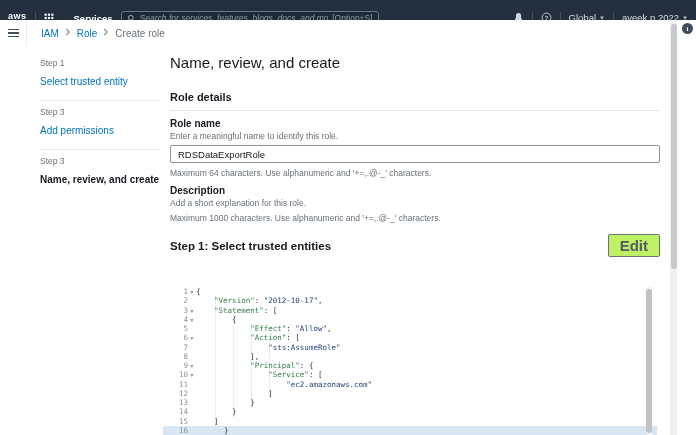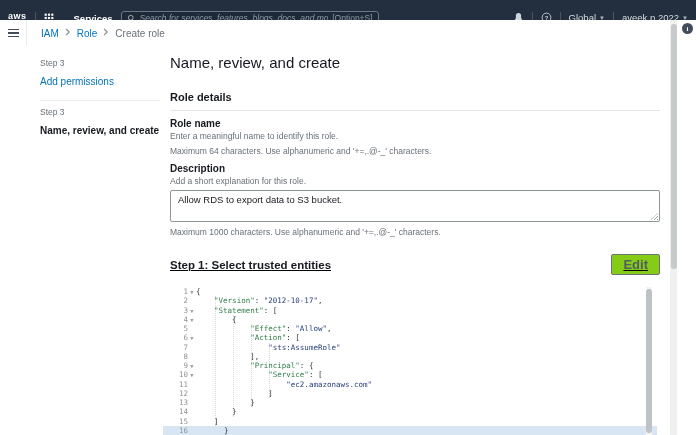--- a/index.html
+++ b/index.html
@@ -57,24 +57,24 @@
   .fld-help{font-size:8.5px; color:#687078; margin-top:2px;}
   .fld-input{display:block; width:100%; height:18px; border:1px solid #8d9697; border-radius:2px;
     padding:0 7px; font-size:9.5px; color:#16191f; margin-top:4px; font-family:"Liberation Sans", sans-serif; outline:none;}
   .fld-constraint{font-size:8.5px; color:#687078; margin-top:5px;}
   .fld-area-wrap{position:relative; margin-top:4px;}
   .fld-area{display:block; width:100%; height:32px; border:1px solid #8d9697; border-radius:2px;
     padding:3px 7px; font-size:9.5px; color:#16191f; resize:none; font-family:"Liberation Sans", sans-serif; outline:none;}
   .resize-handle{position:absolute; right:2px; bottom:2px; width:7px; height:7px;
     background:repeating-linear-gradient(135deg, transparent 0 1.5px, #9aa0a6 1.5px 2.5px);
     clip-path:polygon(100% 0, 100% 100%, 0 100%); cursor:nwse-resize;}
-  .section-row{display:flex; justify-content:space-between; align-items:center; margin-top:17px;text-decoration:underline;}
+  .section-row{display:flex; justify-content:space-between; align-items:center; margin-top:11px;}
   .section-title{font-size:11.5px; font-weight:bold; color:#16191f;}
-  .edit-btn{background:#84cc16; border:1px solid #6b7377; border-radius:2px; color:#545b64;
-    font-size:13px; font-weight:bold; padding:2px 11px; cursor:pointer; font-family:"Liberation Sans", sans-serif;}
+  .edit-btn{background:#bef264; border:1px solid #6b7377; border-radius:2px; color:#545b64;
+    font-size:15px; font-weight:bold; padding:2px 11px; cursor:pointer; font-family:"Liberation Sans", sans-serif;}
 
   
   .editor{position:absolute; left:163px; top:287px; width:494px; height:148px; background:#fff; overflow:hidden;
     font-family:"DejaVu Sans Mono", monospace;}
   .guide{position:absolute; width:0; border-left:1px dotted #d7dbde; z-index:0;}
   .ed-rows{position:relative; z-index:1;}
   .ed-row{display:flex; height:9.25px; line-height:9.3px; font-size:7.5px; white-space:pre; cursor:text;}
   .ed-row.active{background:var(--active-line);gap:28px;}
   .ed-gutter{flex:0 0 33px; display:flex; justify-content:flex-end; color:#8e959b; cursor:pointer;}
   .ed-gutter .fold{width:8px; text-align:center; color:#9aa1a7; font-size:5.5px; line-height:10px;}
@@ -175,45 +175,46 @@
         <svg width="6" height="8" viewBox="0 0 6 8">
             <path d="M1.2 1l3 3-3 3" fill="none" stroke="#879596" stroke-width="1.2"></path>
           </svg>
       </span>
       <span class="crumb-cur">Create role</span>
     </nav>
   </div>
 
   <aside class="steps">
     <div class="step-block">
+      <div class="step-eyebrow">Step 1</div>
+      <a class="step-link">Select trusted entity</a>
+    </div>
+    <div class="step-block">
       <div class="step-eyebrow">Step 3</div>
       <a class="step-link">Add permissions</a>
     </div>
     <div class="step-block">
       <div class="step-eyebrow">Step 3</div>
       <span class="step-current">Name, review, and create</span>
     </div>
   </aside>
 
   <main class="main">
     <h1>Name, review, and create</h1>
 
     <div class="sec-h">Role details</div>
     <hr class="hr">
 
     <div class="fld-label">Role name</div>
     <div class="fld-help">Enter a meaningful name to identify this role.</div>
+    <input class="fld-input" value="RDSDataExportRole" style="">
     <div class="fld-constraint">Maximum 64 characters. Use alphanumeric and '+=,.@-_' characters.</div>
 
     <div class="fld-label">Description</div>
     <div class="fld-help">Add a short explanation for this role.</div>
-    <div class="fld-area-wrap">
-      <textarea class="fld-area" style="">Allow RDS to export data to S3 bucket.</textarea>
-      <span class="resize-handle"></span>
-    </div>
     <div class="fld-constraint">Maximum 1000 characters. Use alphanumeric and '+=,.@-_' characters.</div>
 
     <div class="section-row">
       <span class="section-title">Step 1: Select trusted entities</span>
       <button class="edit-btn">Edit</button>
     </div>
   </main>
 
   <div class="editor">
     <div class="guide" style="left:52px; top:9.25px;  height:129.5px;"></div>

